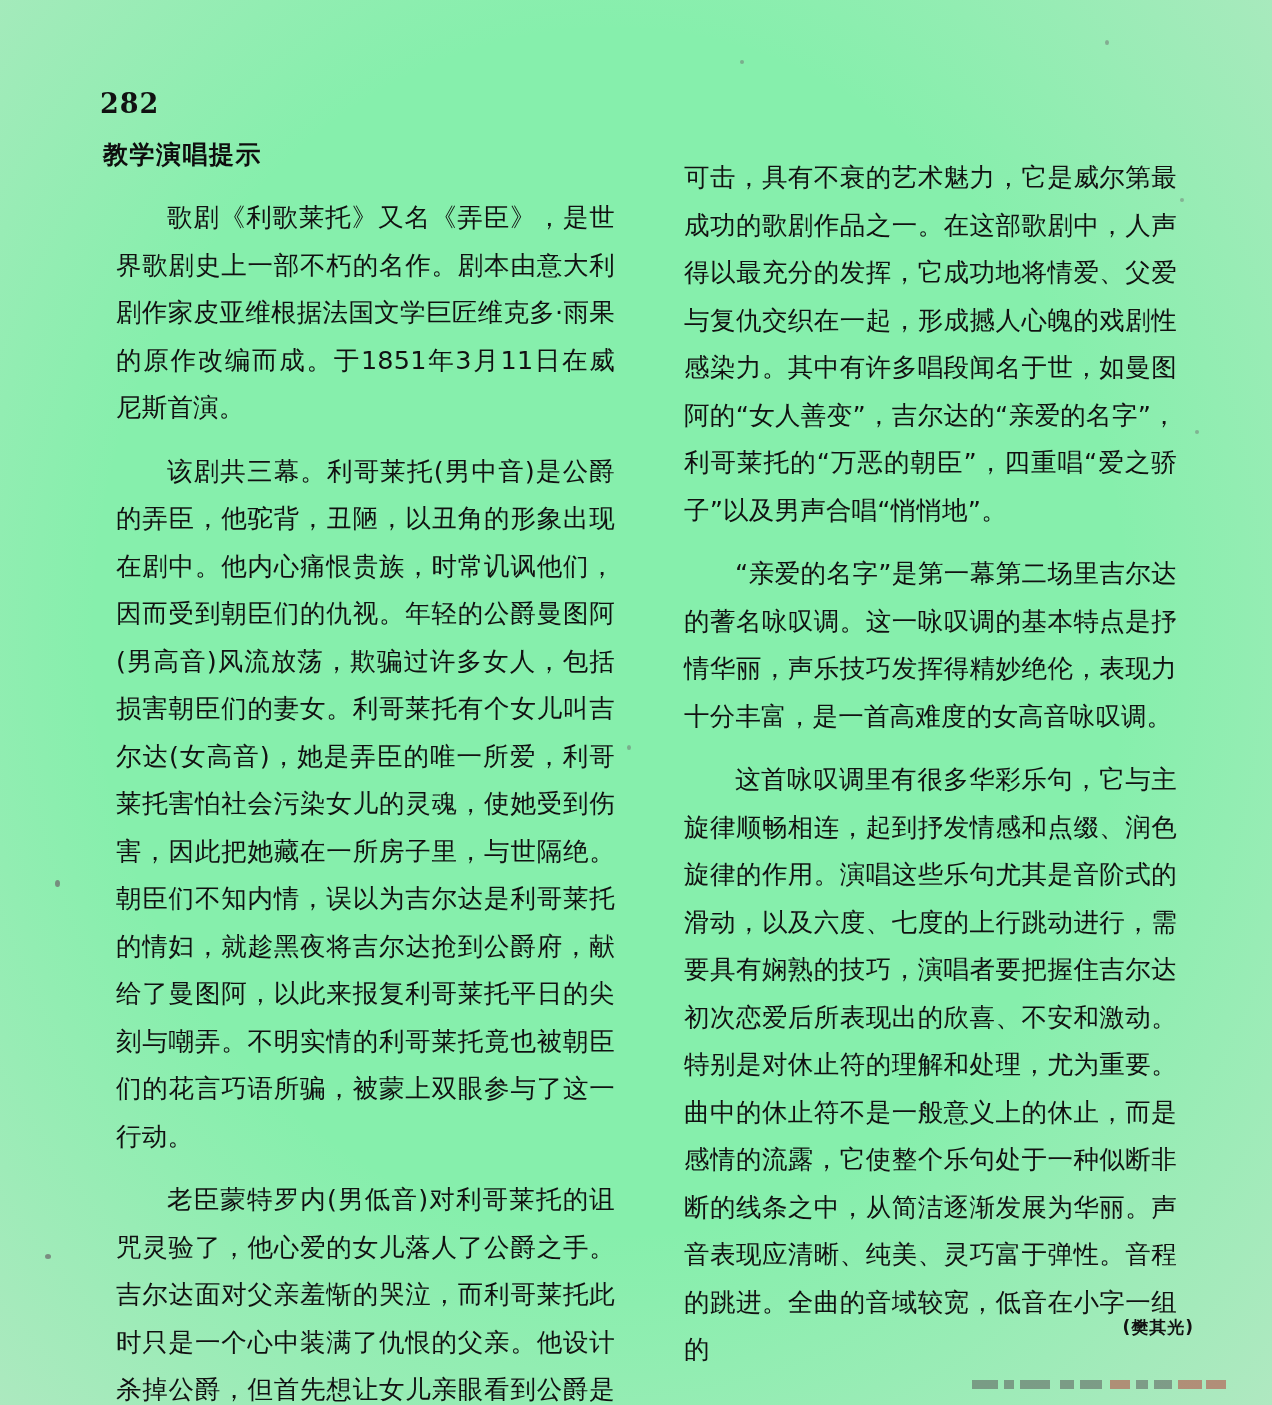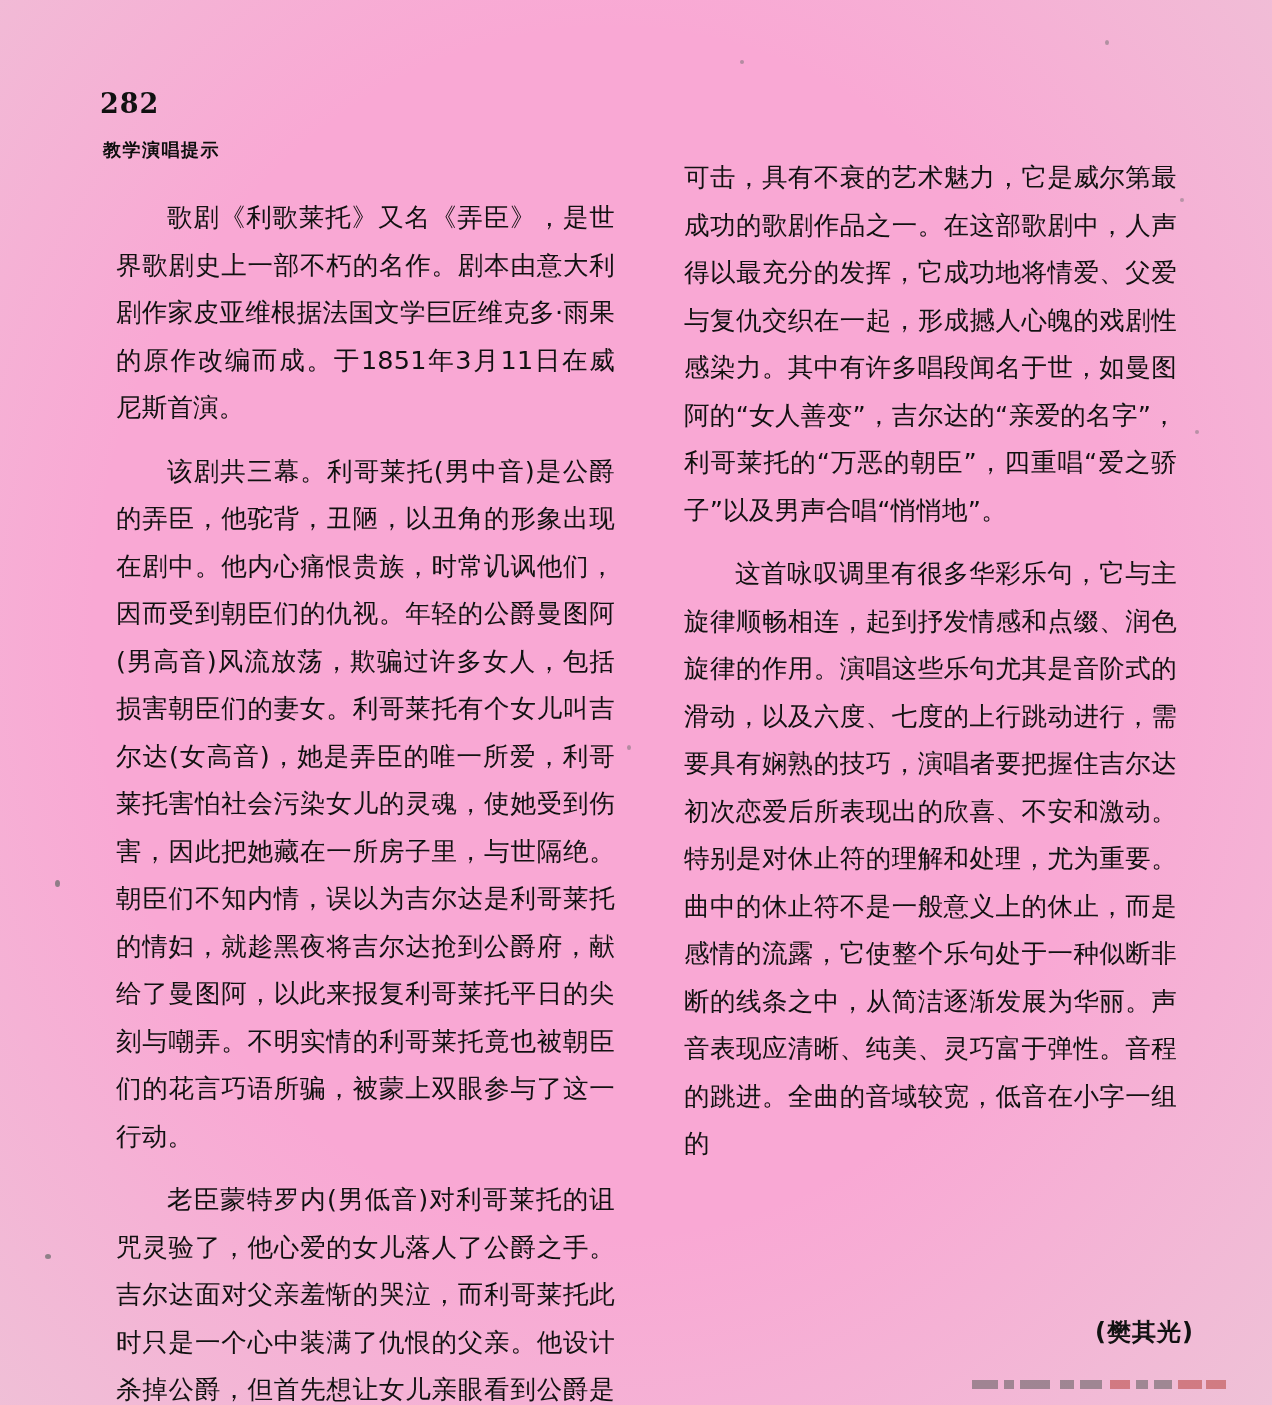--- a/index.html
+++ b/index.html
@@ -7,21 +7,21 @@
     padding: 0;
     background: #ffffff;
   }
   body {
     font-family: "DejaVu Sans", sans-serif;
   }
   .page {
     position: relative;
     width: 1272px;
     height: 1405px;
-    background: #f9a8d4;
+    background: #86efac;
     overflow: hidden;
   }
   
   .paper-tone {
     position: absolute;
     inset: 0;
     background:
       radial-gradient(ellipse at 48% 45%, rgba(255,255,255,0) 55%, rgba(226,224,218,0.45) 100%);
     pointer-events: none;
   }
@@ -34,21 +34,21 @@
     font-weight: bold;
     font-size: 27px;
     letter-spacing: 1px;
     color: #111111;
   }
 
   .section-heading {
     position: absolute;
     left: 103px;
     top: 138px;
-    font-size: 18px;
+    font-size: 25px;
     font-weight: bold;
     letter-spacing: 1.5px;
     color: #0e0e0e;
   }
 
   .column {
     position: absolute;
     top: 178px;
     width: 531px;
     text-align: justify;
@@ -68,21 +68,21 @@
     text-indent: 2em;
   }
 
   
   .column p { text-align-last: left; }
 
   .attribution {
     position: absolute;
     right: 78px;
     top: 1316px;
-    font-size: 24px;
+    font-size: 17px;
     font-weight: bold;
     color: #121212;
     letter-spacing: 1px;
   }
 
   
   .edge-artifact {
     position: absolute;
     left: 968px;
     top: 1378px;
@@ -120,20 +120,21 @@
 
   <div class="column left">
     <p class="indent">歌剧《利歌莱托》又名《弄臣》，是世界歌剧史上一部不朽的名作。剧本由意大利剧作家皮亚维根据法国文学巨匠维克多·雨果的原作改编而成。于1851年3月11日在威尼斯首演。</p>
     <p class="indent">该剧共三幕。利哥莱托(男中音)是公爵的弄臣，他驼背，丑陋，以丑角的形象出现在剧中。他内心痛恨贵族，时常讥讽他们，因而受到朝臣们的仇视。年轻的公爵曼图阿(男高音)风流放荡，欺骗过许多女人，包括损害朝臣们的妻女。利哥莱托有个女儿叫吉尔达(女高音)，她是弄臣的唯一所爱，利哥莱托害怕社会污染女儿的灵魂，使她受到伤害，因此把她藏在一所房子里，与世隔绝。朝臣们不知内情，误以为吉尔达是利哥莱托的情妇，就趁黑夜将吉尔达抢到公爵府，献给了曼图阿，以此来报复利哥莱托平日的尖刻与嘲弄。不明实情的利哥莱托竟也被朝臣们的花言巧语所骗，被蒙上双眼参与了这一行动。</p>
     <p class="indent">老臣蒙特罗内(男低音)对利哥莱托的诅咒灵验了，他心爱的女儿落人了公爵之手。吉尔达面对父亲羞惭的哭泣，而利哥莱托此时只是一个心中装满了仇恨的父亲。他设计杀掉公爵，但首先想让女儿亲眼看到公爵是怎样的放荡和玩弄女性。悲剧就由此发生了。在黑夜之中，吉尔达为救公爵自己迎向了致命的刀子。可怜的利哥莱托还以为复仇成功，就在他欲将装着尸体的麻袋投进河里时，却听见公爵在唱歌，他大惊失色，慌忙打开麻袋，发现里面竟然是已奄奄一息的爱女。吉尔达恳求父亲原谅自己，因为尽管公爵如此无耻，她还是爱着他。吉尔达向父亲作了最后的诀别死去了，只剩下一个对着苍天狂吼的老人。</p>
 
   </div>
 
   <div class="column right">
     <p>可击，具有不衰的艺术魅力，它是威尔第最成功的歌剧作品之一。在这部歌剧中，人声得以最充分的发挥，它成功地将情爱、父爱与复仇交织在一起，形成撼人心魄的戏剧性感染力。其中有许多唱段闻名于世，如曼图阿的“女人善变”，吉尔达的“亲爱的名字”，利哥莱托的“万恶的朝臣”，四重唱“爱之骄子”以及男声合唱“悄悄地”。</p>
+    <p class="indent">“亲爱的名字”是第一幕第二场里吉尔达的蓍名咏叹调。这一咏叹调的基本特点是抒情华丽，声乐技巧发挥得精妙绝伦，表现力十分丰富，是一首高难度的女高音咏叹调。</p>
     <p class="indent"><span>这首咏叹调里有很多华彩乐句，它与主旋律顺畅相连，起到抒发情感和点缀、润色旋律的作用。演唱这些乐句尤其是音阶式的滑动，以及六度、七度的上行跳动进行，需要具有娴熟的技巧，演唱者要把握住吉尔达初次恋爱后所表现出的欣喜、不安和激动。特别是对休止符的理解和处理，尤为重要。曲中的休止符不是一般意义上的休止，而是感情的流露，它使整个乐句处于一种似断非断的线条之中，从简洁逐渐发展为华丽。声音表现应清晰、纯美、灵巧富于弹性。音程的跳进。全曲的音域较宽，低音在小字一组的</span></p>
   </div>
 
   <div class="attribution">(樊其光)</div>
 
   <div class="edge-artifact">
     <div class="seg" style="left:4px;  width:26px;"></div>
     <div class="seg" style="left:36px; width:10px;"></div>
     <div class="seg" style="left:52px; width:30px;"></div>
     <div class="seg" style="left:92px; width:14px;"></div>

